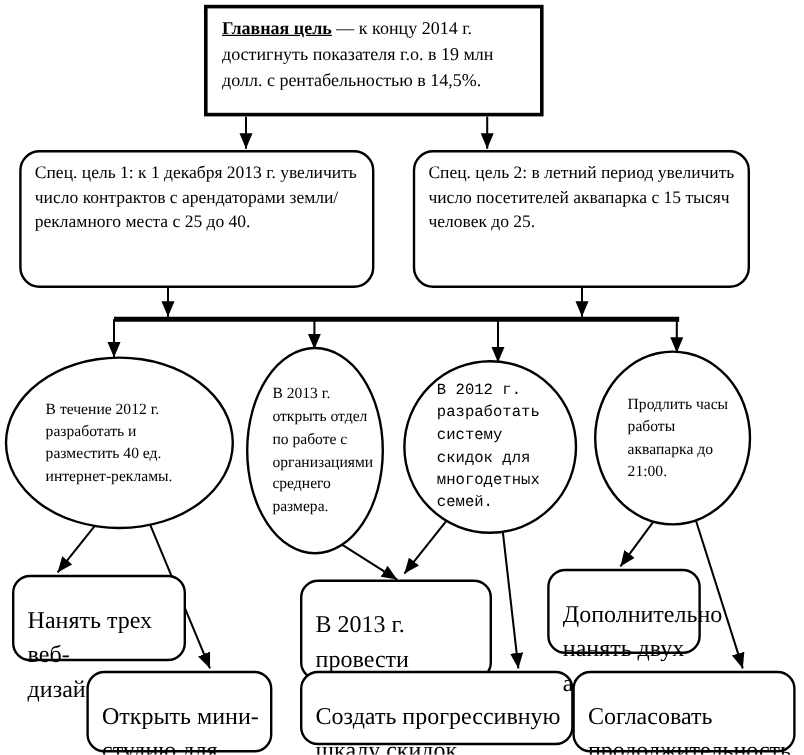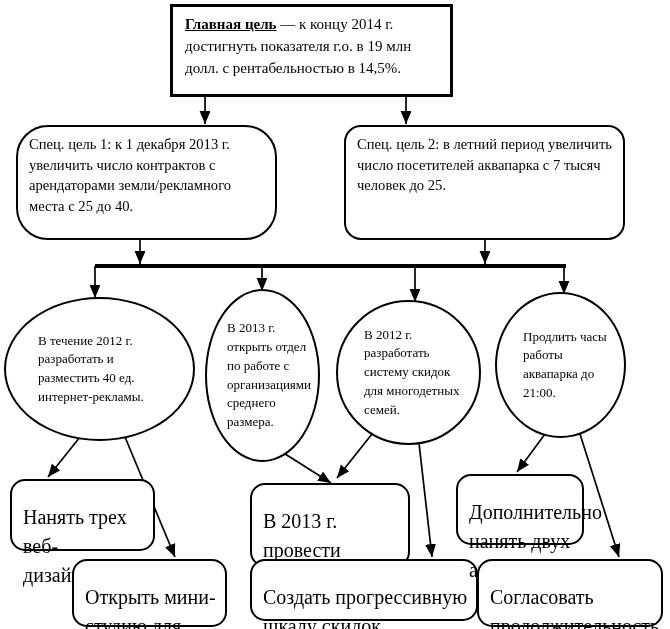--- a/index.html
+++ b/index.html
@@ -122,37 +122,37 @@
 
     <line x1="545" y1="434" x2="517" y2="472" stroke="#000000" stroke-width="1.7" marker-end="url(#ah)"></line>
 
     <line x1="580" y1="434" x2="619" y2="557" stroke="#000000" stroke-width="1.7" marker-end="url(#ah)"></line>
   </svg>
 
   <div class="node goal-box" style="left:170px; top:4px; width:283px; height:93px;">
     <span class="txt"><span class="lead">Главная цель</span><span> — к концу 2014 г. достигнуть показателя г.о. в 19 млн долл. с рентабельностью в 14,5%.</span></span>
   </div>
 
-  <div class="node rbox" style="left:16px; top:125px; width:261px; height:115px;border-radius:32px;">
+  <div class="node rbox" style="left:16px; top:125px; width:296px; height:115px;">
     <span class="txt">Спец. цель 1: к 1 декабря 2013 г. увеличить число контрактов с арендаторами земли/рекламного места с 25 до 40.</span>
   </div>
 
   <div class="node rbox" style="left:344px; top:125px; width:281px; height:115px;">
-    <span class="txt">Спец. цель 2: в летний период увеличить число посетителей аквапарка с 7 тысяч человек до 25.</span>
+    <span class="txt">Спец. цель 2: в летний период увеличить число посетителей аквапарка с 15 тысяч человек до 25.</span>
   </div>
 
   <div class="node ell" style="left:4px; top:297px; width:191px; height:144px; padding:0 22px 0 32px;">
     <span class="txt">В течение 2012 г. разработать и разместить 40 ед. интернет-рекламы.</span>
   </div>
 
   <div class="node ell" style="left:205px; top:289px; width:115px; height:173px; padding:0 10px 0 20px;">
     <span class="txt">В 2013 г. открыть отдел по работе с организациями среднего размера.</span>
   </div>
 
-  <div class="node ell" style="left:336px; top:300px; width:145px; height:145px; padding:0 14px 0 26px;">
+  <div class="node ell" style="left:336px; top:300px; width:145px; height:145px; padding:0 14px 0 26px;font-family:Liberation Mono, monospace;">
     <span class="txt">В 2012 г. разработать систему скидок для многодетных семей.</span>
   </div>
 
   <div class="node ell" style="left:495px; top:292px; width:131px; height:146px; padding:0 14px 0 26px;align-items:center;">
     <span class="txt">Продлить часы работы аквапарка до 21:00.</span>
   </div>
 
   <div class="node rbox-sm" style="left:10px; top:479px; width:145px; height:72px;">
     <span class="txt">Нанять трех веб-дизайнеров.</span>
   </div>

